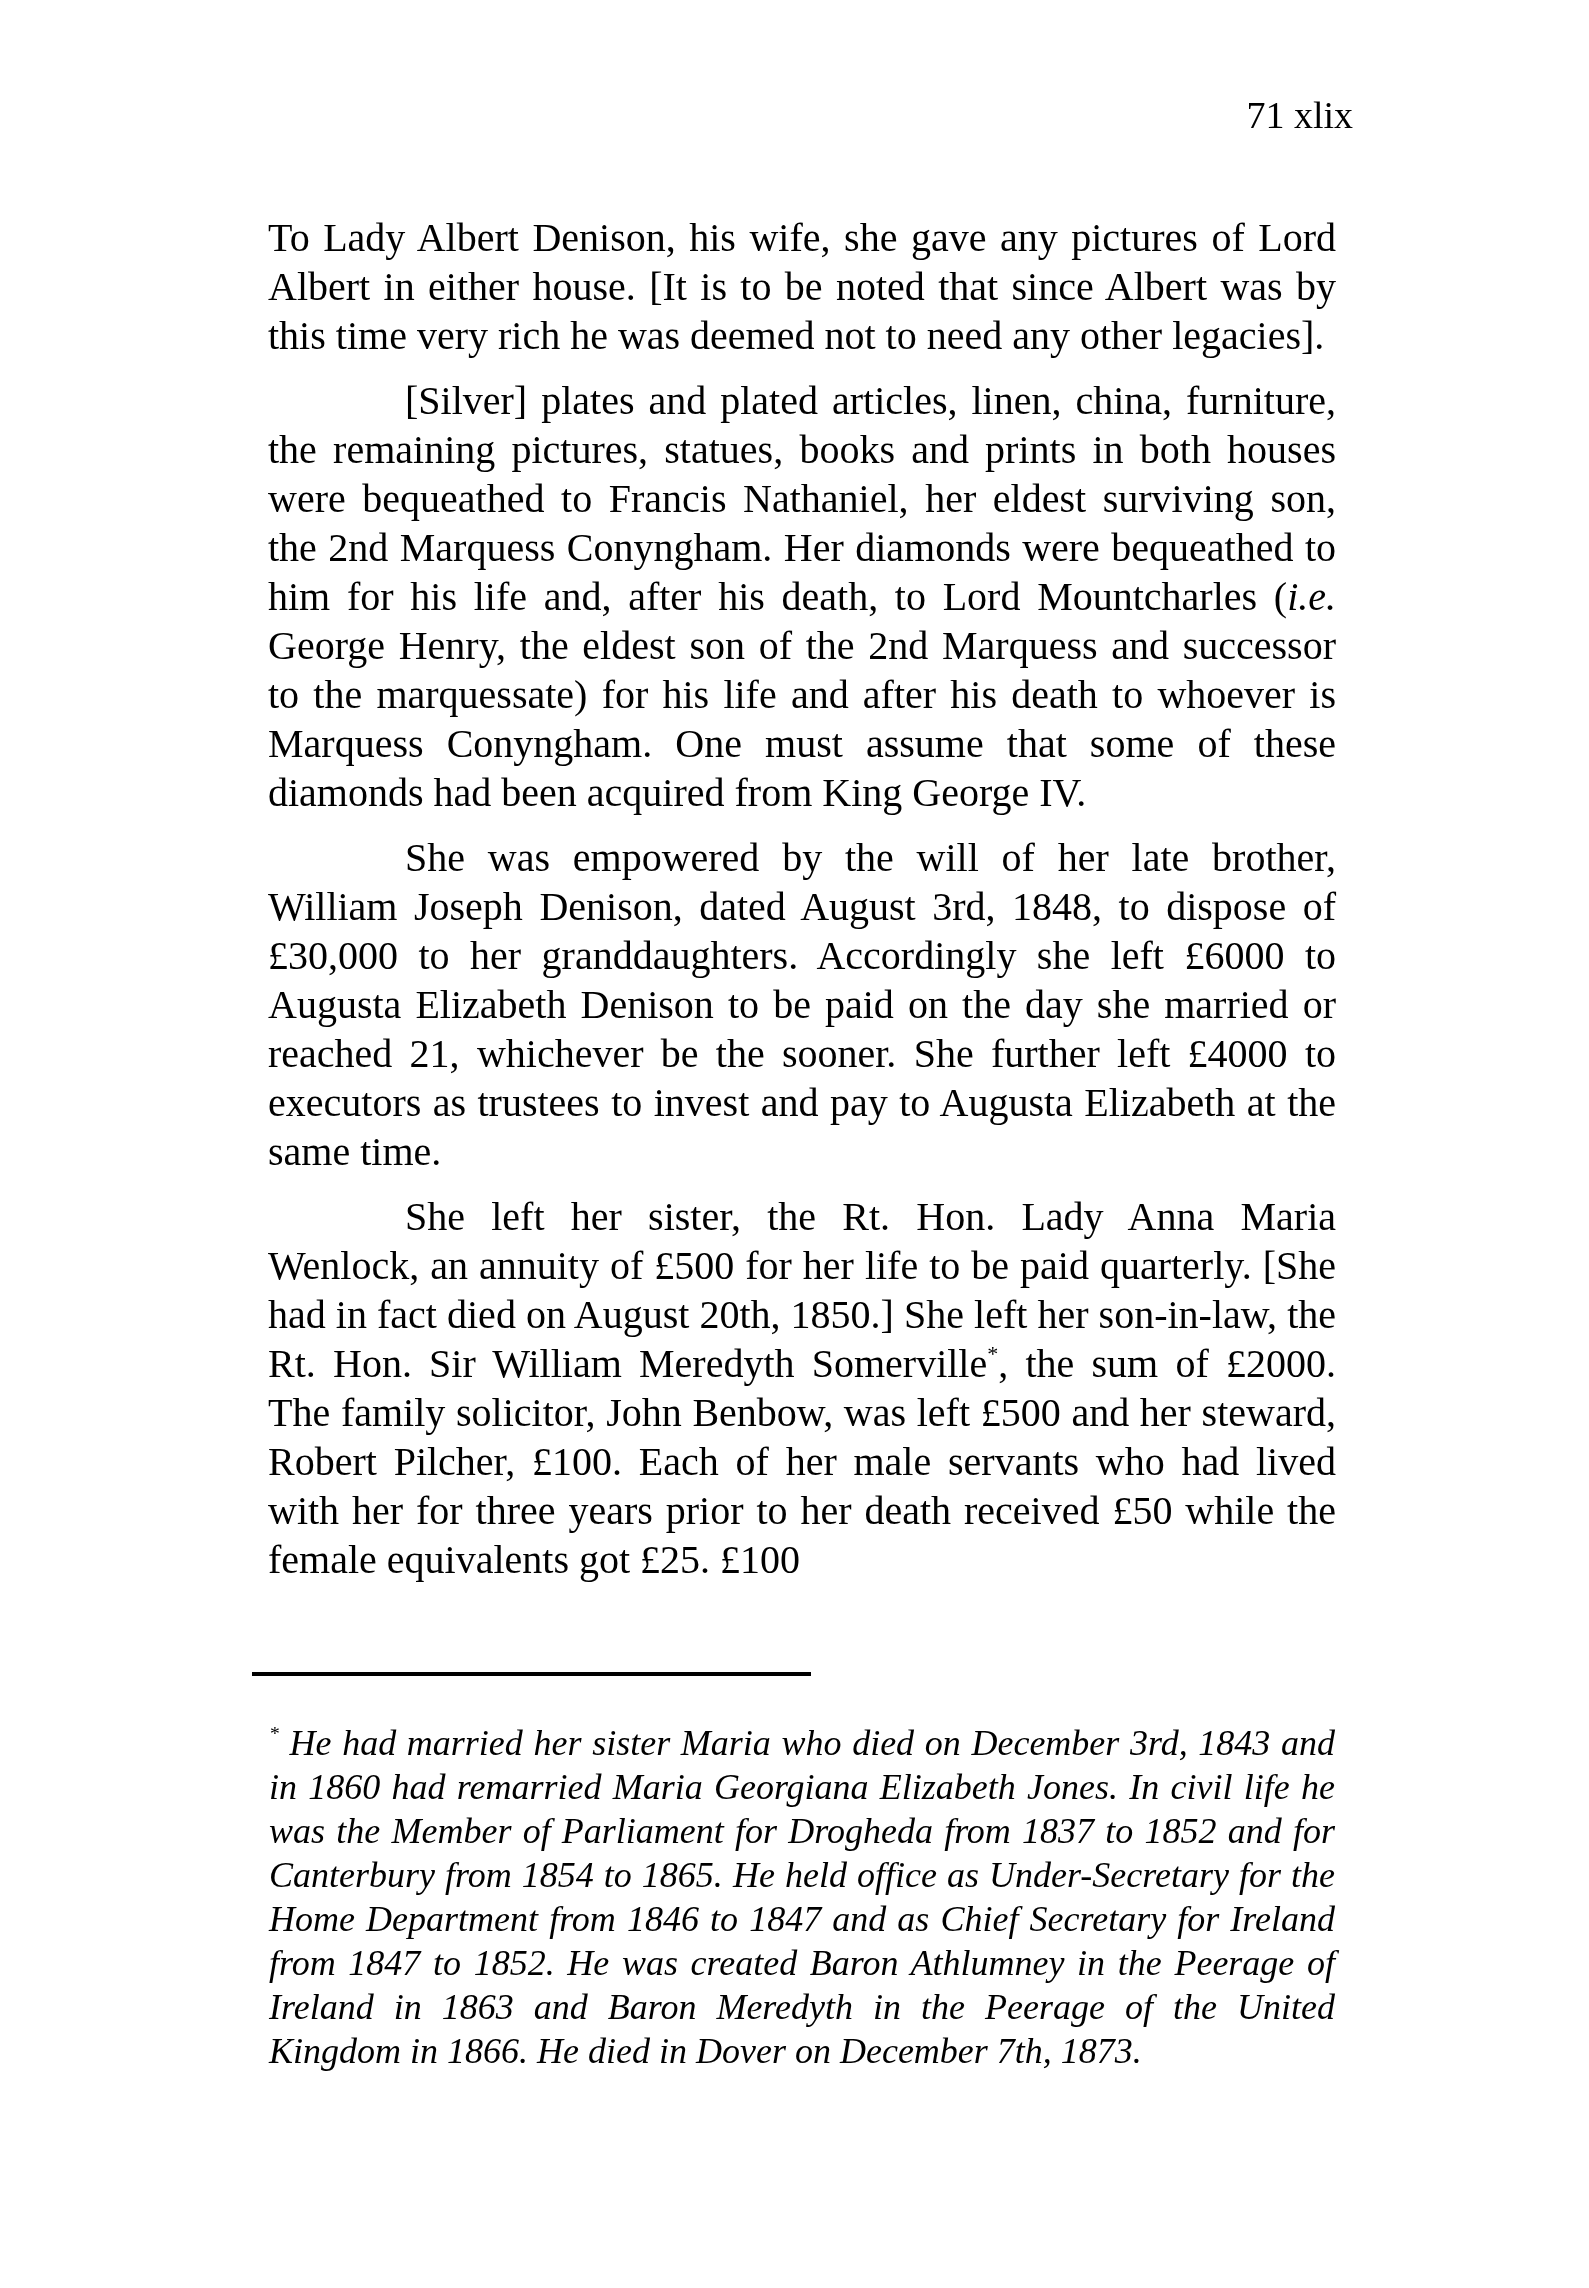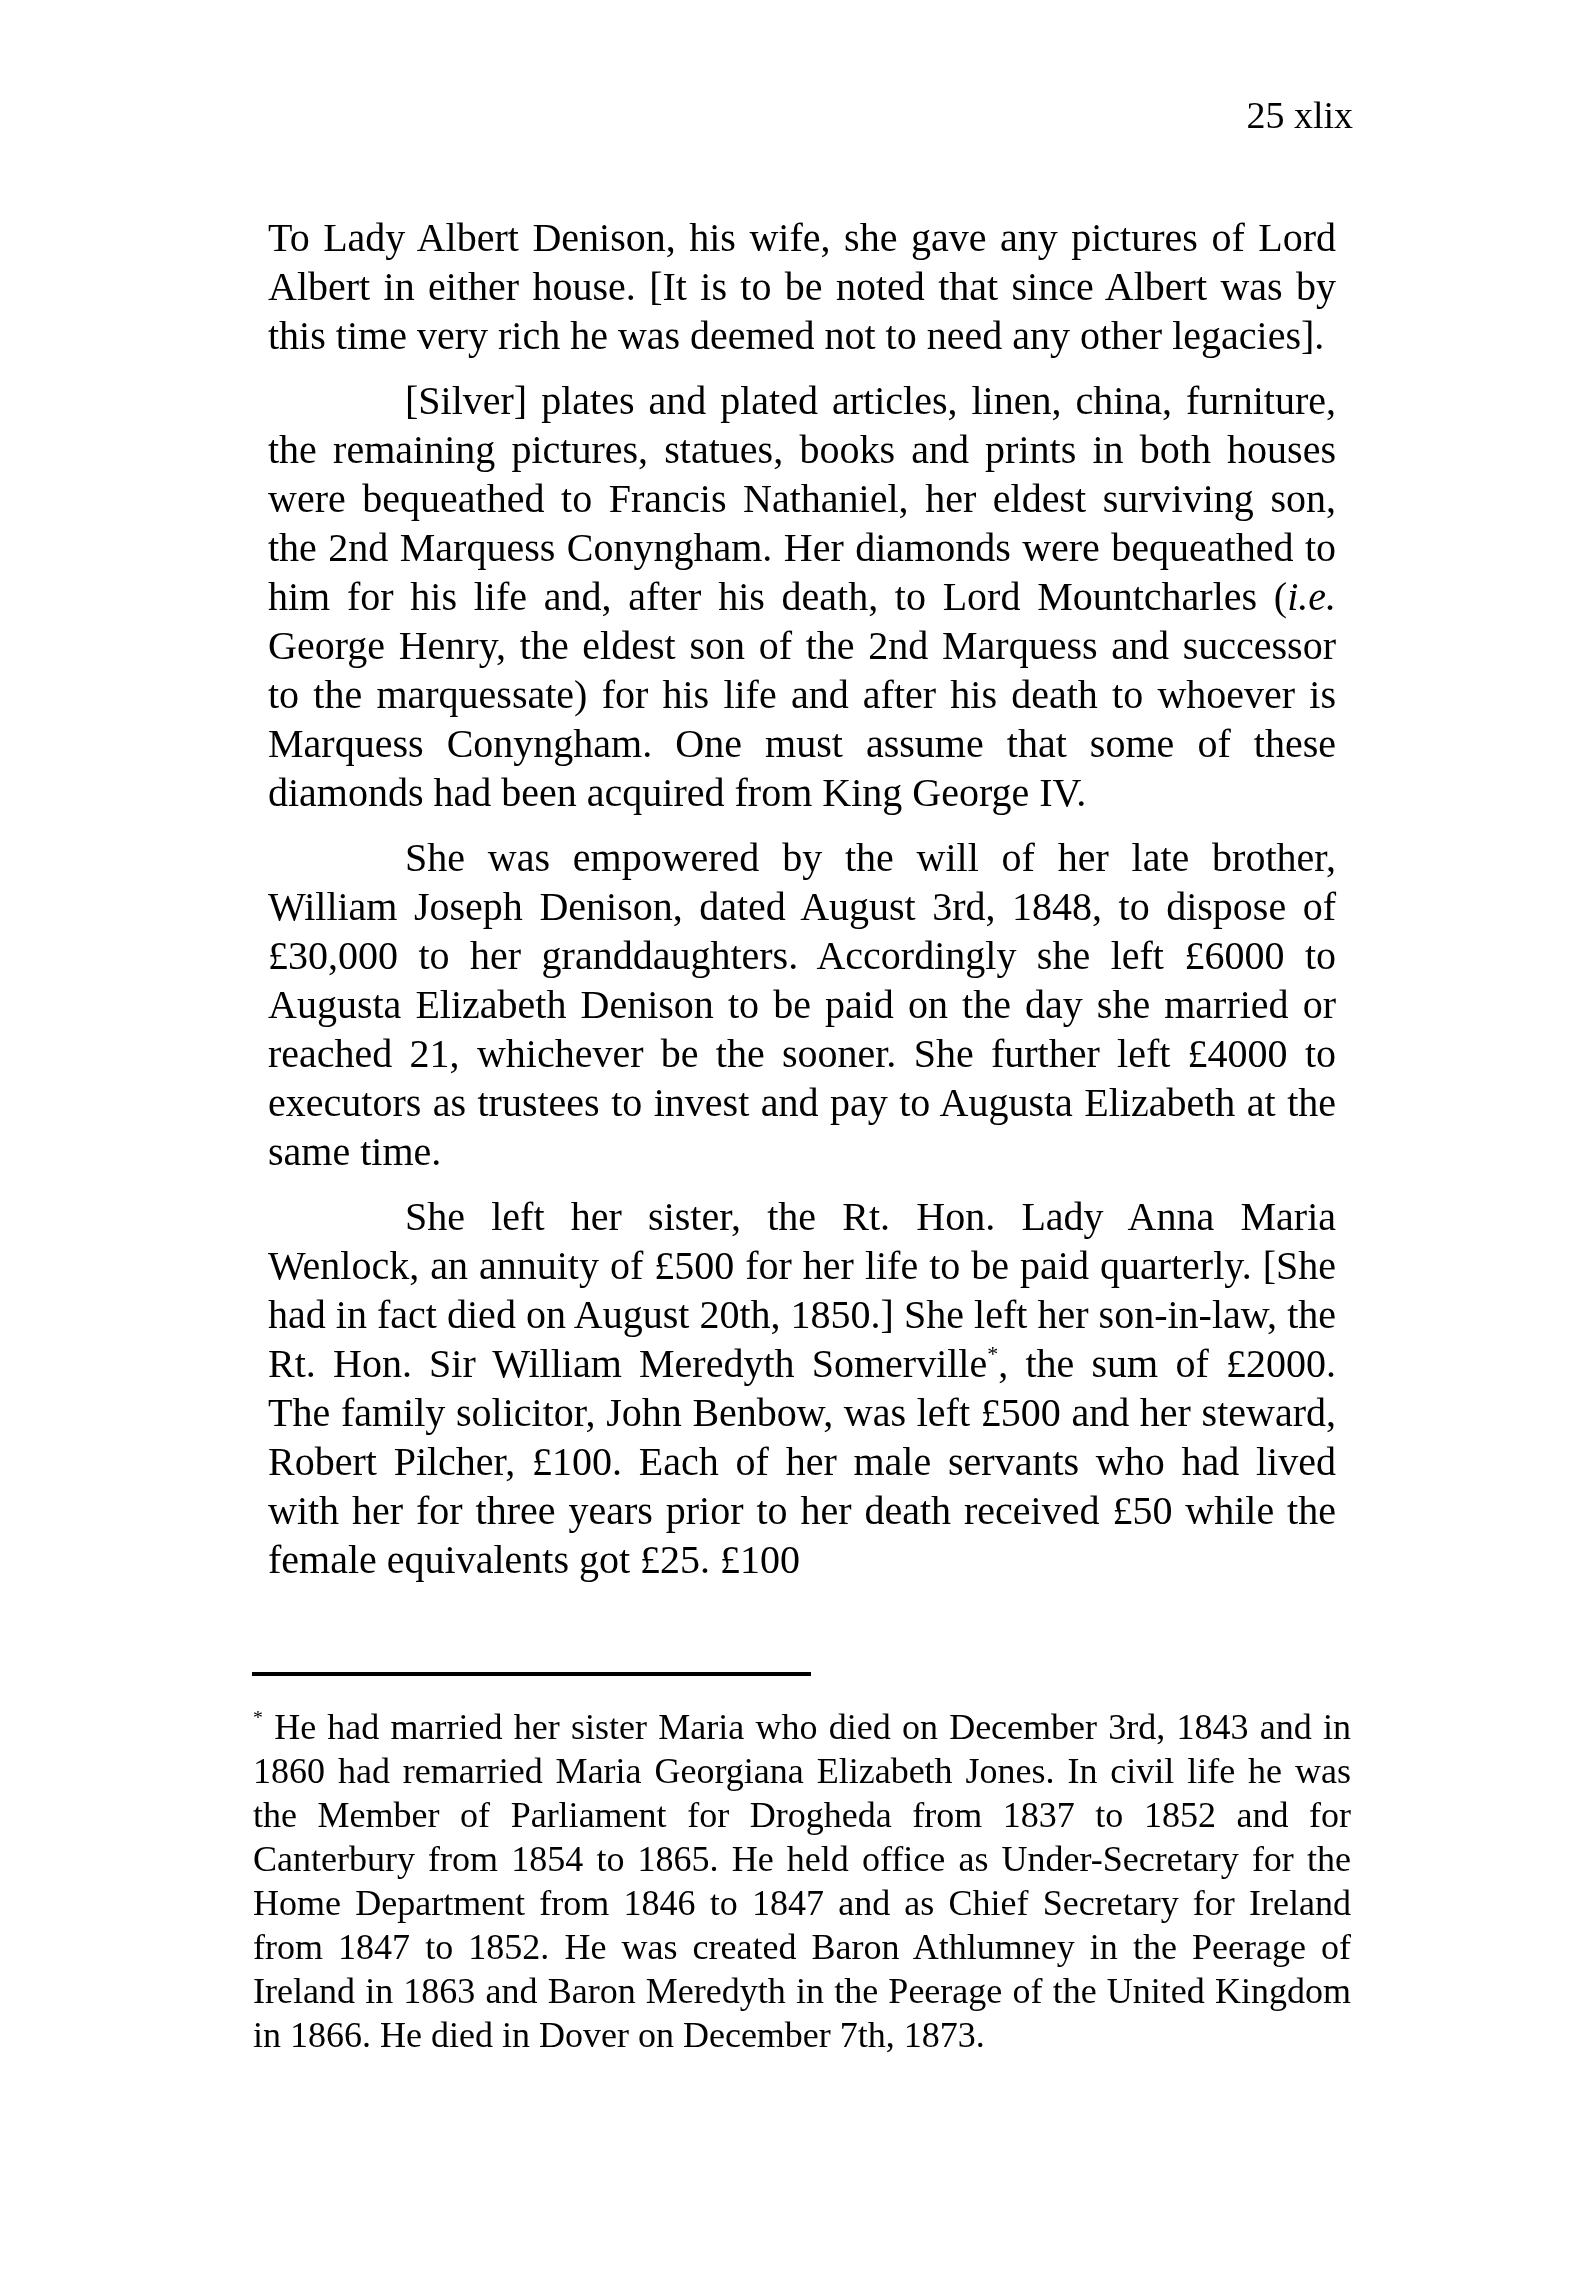--- a/index.html
+++ b/index.html
@@ -49,33 +49,34 @@
     }
     .footnotes {
       position: absolute;
       left: 252px;
       top: 1704px;
       width: 1100px;
       font-size: 36px;
       line-height: 44px;
     }
     .footnotes p {
-      margin: 1px;
+      margin: 17px;
       text-align: justify;
+      font-style: italic;
     }
     sup.fn-mark {
       font-size: 0.55em;
       line-height: 0;
       vertical-align: 0.75em;
     }
   </style>
 </head>
 <body>
 
-<div class="page-number">25 xlix</div>
+<div class="page-number">71 xlix</div>
 
 <div class="body-text">
   <p>
     <span>To Lady Albert Denison, his wife, she gave any pictures of Lord Albert in either house.  [It is to be noted that since Albert was by this time very rich he was deemed not to need any other legacies].</span>
   </p>
   <p class="indent">
     <span>[Silver] plates and plated articles, linen, china, furniture, the remaining pictures, statues, books and prints in both houses were bequeathed to Francis Nathaniel, her eldest surviving son, the 2nd Marquess Conyngham.  Her diamonds were bequeathed to him for his life and, after his death, to Lord Mountcharles (</span><em>i.e.</em><span> George Henry, the eldest son of the 2nd Marquess and successor to the marquessate) for his life and after his death to whoever is Marquess Conyngham.  One must assume that some of these diamonds had been acquired from King George IV.</span>
   </p>
   <p class="indent">
     <span>She was empowered by the will of her late brother, William Joseph Denison, dated August 3rd, 1848, to dispose of £30,000 to her granddaughters.  Accordingly she left £6000 to Augusta Elizabeth Denison to be paid on the day she married or reached 21, whichever be the sooner.  She further left £4000 to executors as trustees to invest and pay to Augusta Elizabeth at the same time.</span>

